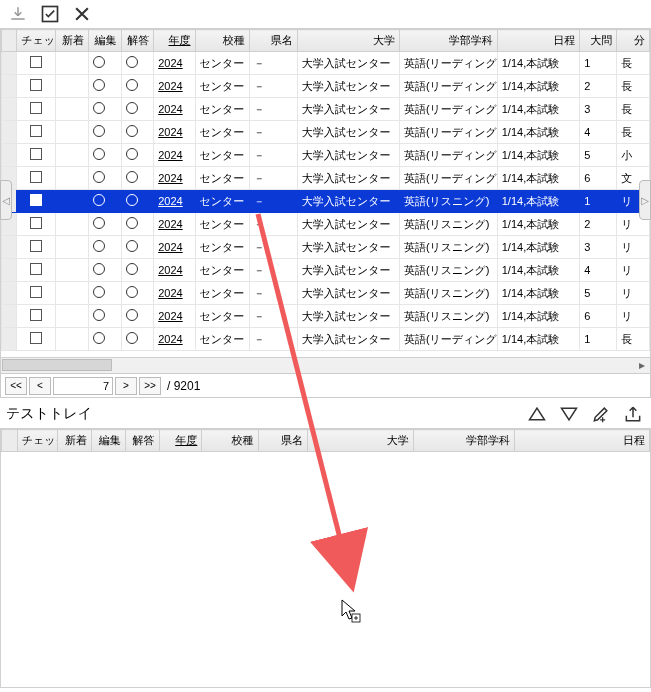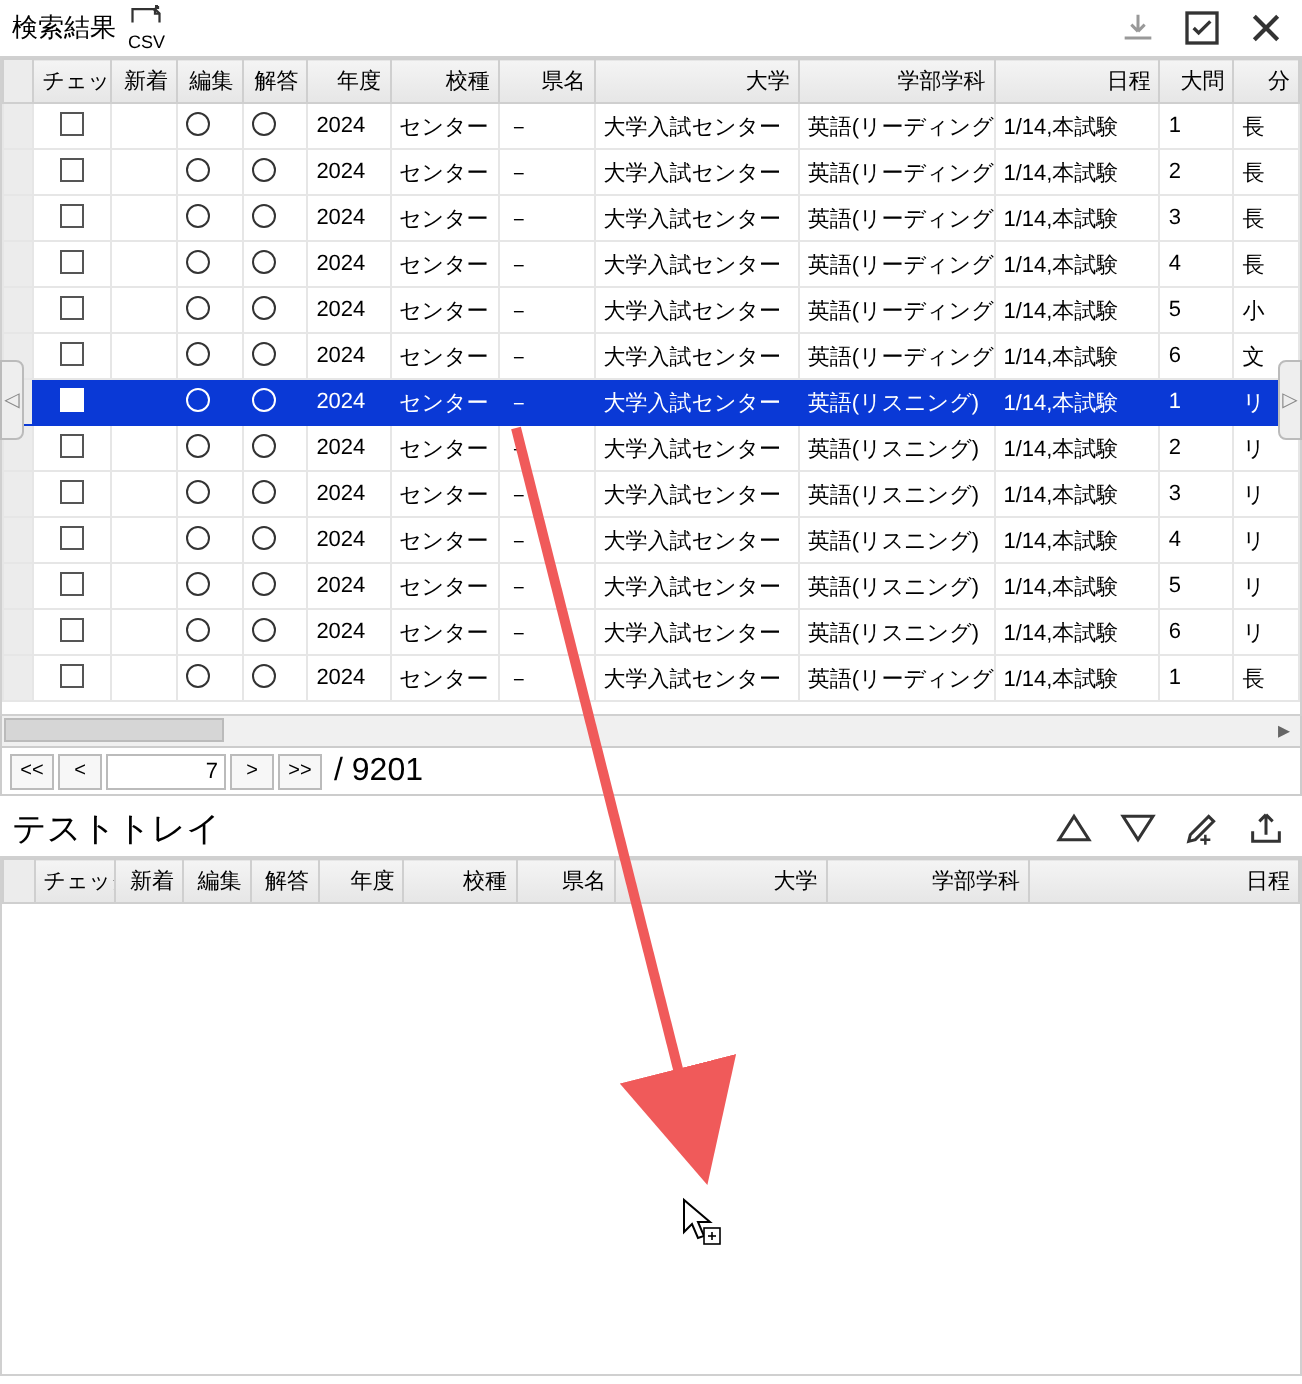--- a/index.html
+++ b/index.html
@@ -19,21 +19,21 @@
 .table-wrap { position: relative; border: 1px solid #d0d0d0; height: 330px; overflow: hidden; }
 .data-table { border-collapse: collapse; width: 100%; table-layout: fixed; }
 .data-table th { background: linear-gradient(#f4f4f4,#e6e6e6); border: 1px solid #cfcfcf; font-weight: normal; font-size: 11px; padding: 3px 4px; text-align: right; white-space: nowrap; overflow: hidden; height: 22px; }
 .data-table td { border: 1px solid #e6e6e6; padding: 2px 4px; font-size: 11px; white-space: nowrap; overflow: hidden; height: 23px; text-align: left; }
 .data-table tr.selected td { background: #0a39d6; color: #fff; border-color: #0a39d6; }
 .col-row-hdr { width: 14px; background: #ececec !important; }
 .col-check { width: 36px; text-align: center !important; }
 .col-new { width: 30px; }
 .col-edit { width: 30px; text-align: right; }
 .col-ans { width: 30px; text-align: left; }
-.col-year { width: 38px; }
+.col-year { width: 38px; text-decoration: underline; }
 .col-school { width: 50px; font-family: Liberation Mono, monospace; }
 .col-pref { width: 44px; }
 .col-univ { width: 94px; margin-left: 15px; }
 .col-dept { width: 90px; }
 .col-sched { width: 76px; }
 .col-q { width: 34px; }
 .col-field { width: 30px; }
 .chk { width: 12px; height: 12px; border: 1px solid #555; display: inline-block; background: #fff; }
 .chk.sel { background: #fff; border-color: #fff; }
 .circle { display: inline-block; width: 12px; height: 12px; border: 1.5px solid #333; border-radius: 50%; }
@@ -46,52 +46,40 @@
 
 
 .hscroll { height: 16px; background: #f0f0f0; border: 1px solid #ccc; border-top: none; position: relative; }
 .hscroll .thumb { position: absolute; left: 1px; top: 1px; width: 110px; height: 12px; background: #d6d6d6; border: 1px solid #bbb; }
 .hscroll .rarrow { position: absolute; right: 1px; top: 0; width: 14px; height: 14px; display: flex; align-items: center; justify-content: center; color: #666; }
 
 
 .pager { display: flex; align-items: center; gap: 2px; padding: 3px 4px; border: 1px solid #ccc; border-top: none; height: 24px; }
 .pager button { width: 22px; height: 18px; border: 1px solid #bbb; background: #f7f7f7; font-size: 10px; cursor: pointer; }
 .pager input { width: 60px; height: 18px; border: 1px solid #bbb; text-align: right; padding: 0 3px; font-size: 11px; }
-.pager .total { font-size: 16px; padding-left: 4px; }
+.pager .total { font-size: 12px; padding-left: 4px; }
 
 
 .tray-bar { display: flex; align-items: center; justify-content: space-between; padding: 4px 6px; height: 28px; margin-top: 2px; }
-.tray-title { font-size: 17px; }
+.tray-title { font-size: 14px; }
 .tray-icons { display: flex; align-items: center; gap: 8px; }
 
 
 .tray-wrap { border: 1px solid #d0d0d0; height: 260px; overflow: hidden; position: relative; }
 
 
 .arrow-overlay { position: absolute; pointer-events: none; left: 0; top: 0; width: 651px; height: 692px; }
 
 
 .cursor-ico { position: absolute; left: 340px; top: 598px; }
 </style>
 </head>
 <body>
 
 <div class="top-toolbar">
-  <div class="top-left">
-    <span class="top-title">検索結果</span>
-    <div class="csv-icon">
-      <svg viewBox="0 0 24 18" fill="none" stroke="#333" stroke-width="1.5">
-        <path d="M3 12 L3 3 L18 3 L21 6 L21 12"></path>
-          <path d="M18 3 L18 6 L21 6"></path>
-        <path d="M12 1 L12 -2" stroke="none"></path>
-        <path d="M19 2 L22 -1 M22 -1 L20 -1 M22 -1 L22 1" transform="translate(-2,2)"></path>
-      </svg>
-      <span>CSV</span>
-    </div>
-  </div>
   <div class="top-right">
     <span class="icon-btn">
       <svg viewBox="0 0 24 24" fill="none" stroke="#999" stroke-width="1.8">
           <path d="M12 4v10m0 0l-4-4m4 4l4-4M4 18h16"></path>
         </svg>
     </span>
     <span class="icon-btn">
       <svg viewBox="0 0 24 24" fill="none" stroke="#333" stroke-width="2">
           <rect x="3" y="3" width="18" height="18"></rect>
           <path d="M7 12l3 3 7-7"></path>

